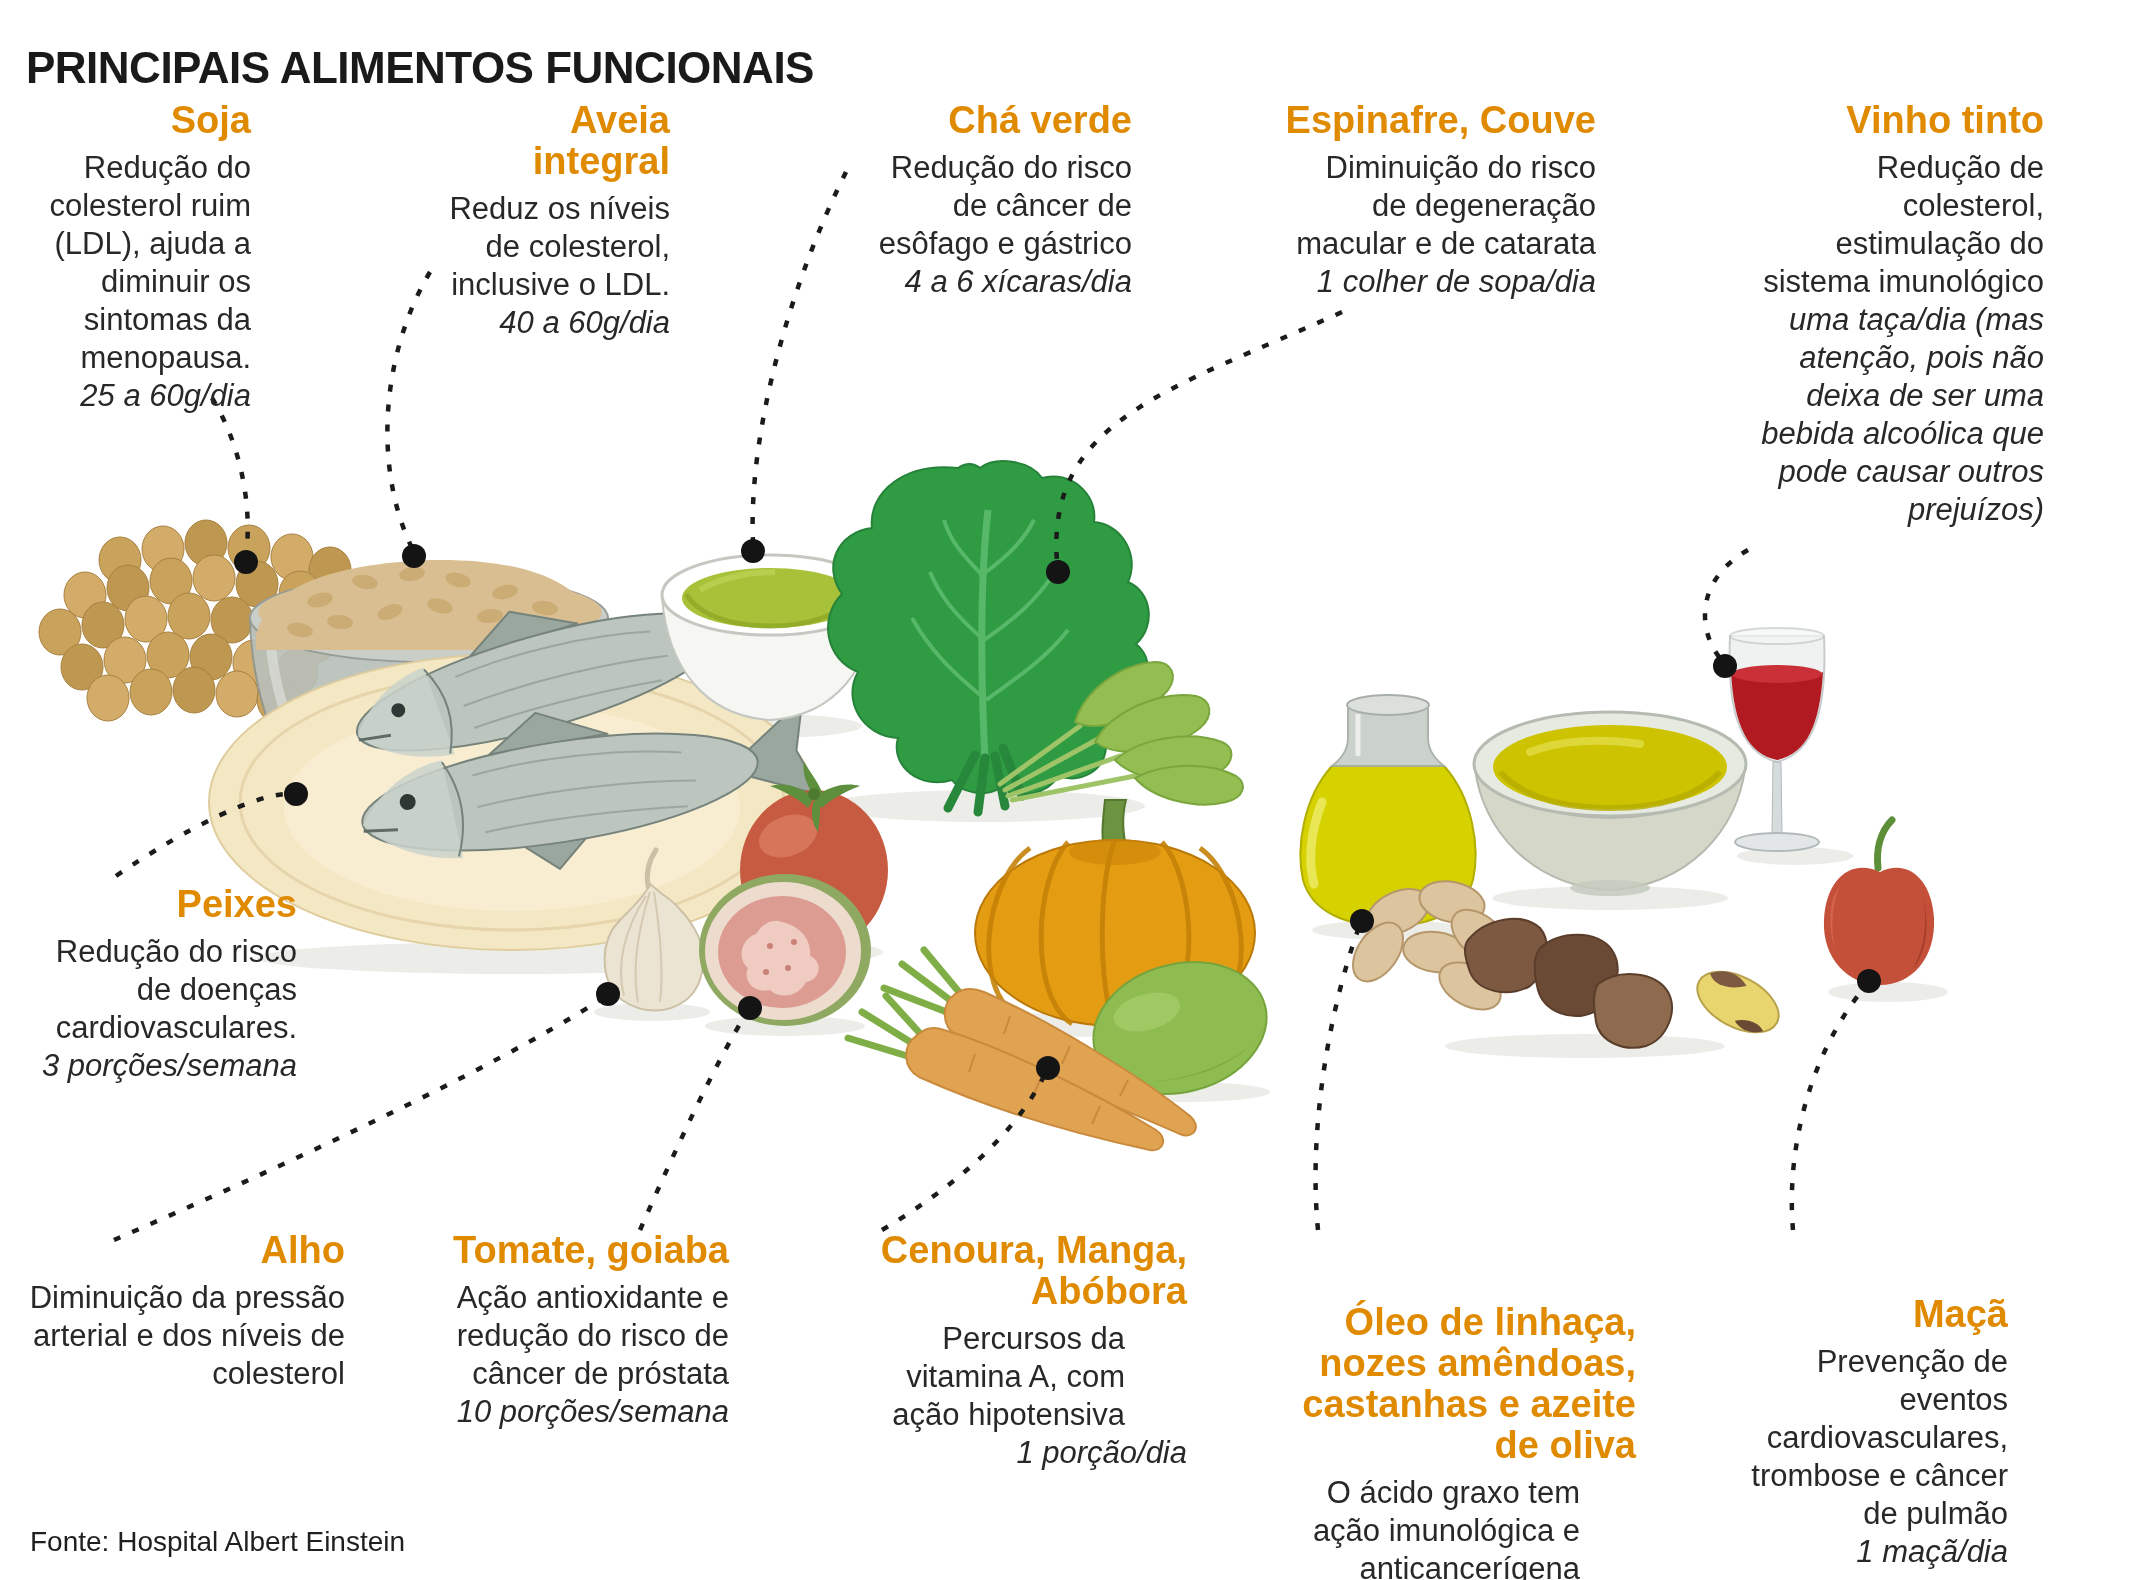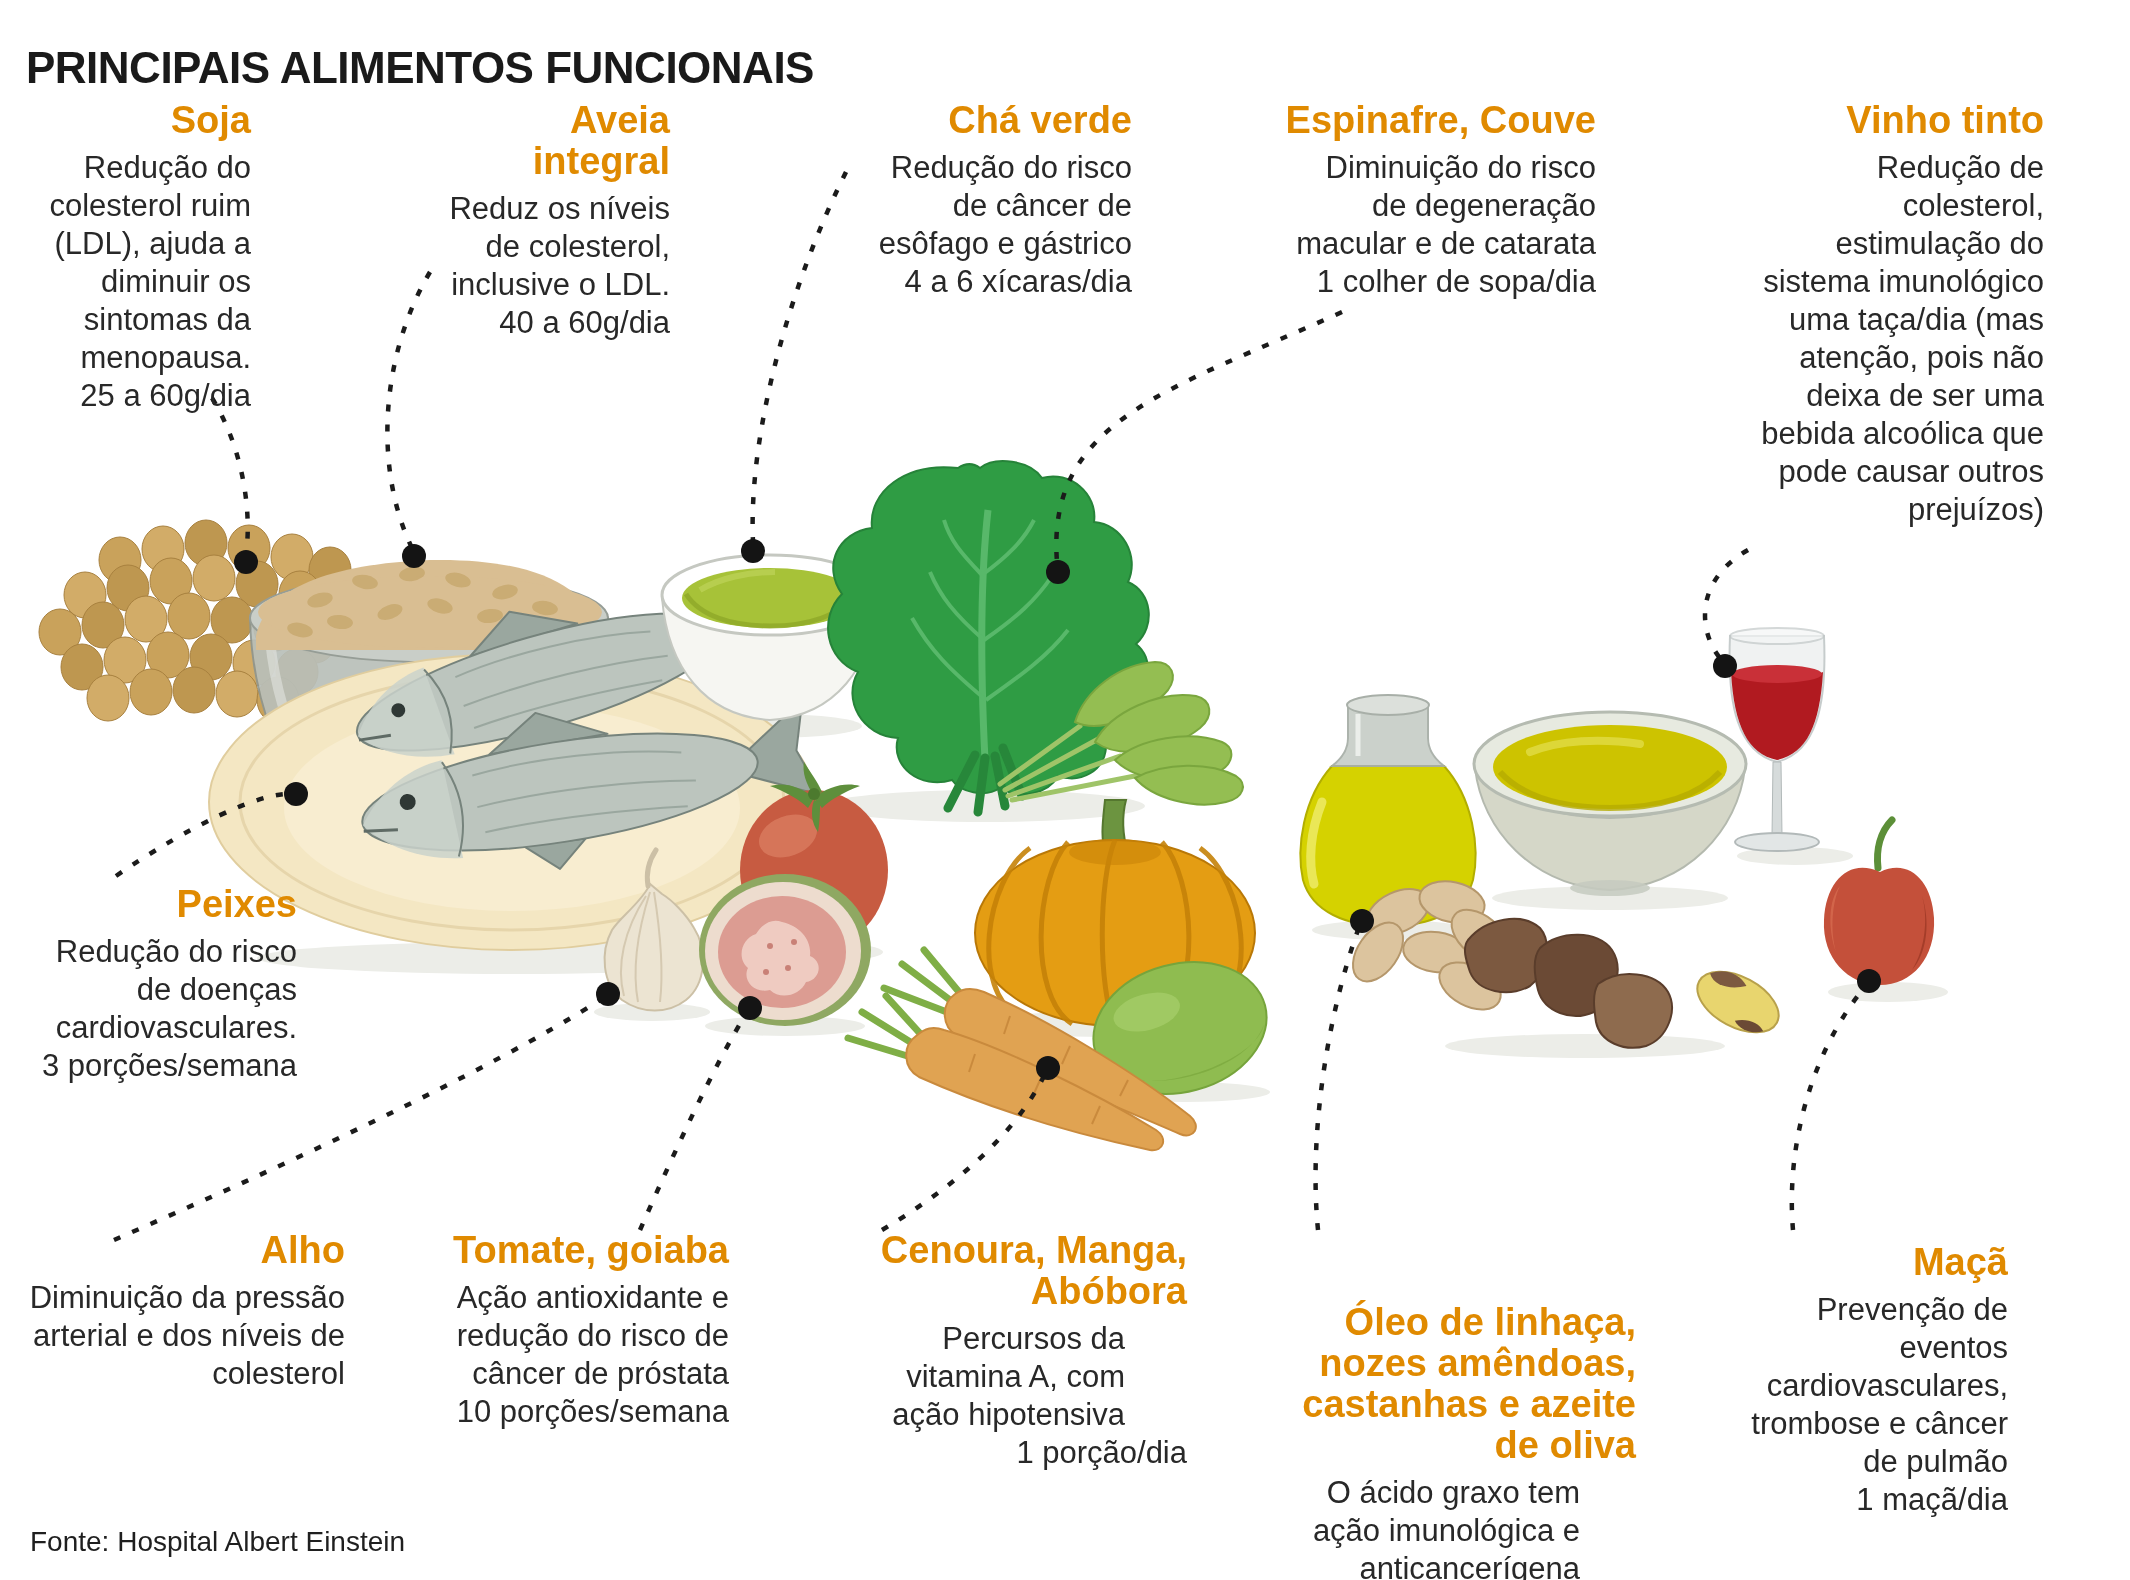--- a/index.html
+++ b/index.html
@@ -4,21 +4,21 @@
 <style>
   html,body{margin:0;padding:0;background:#fff;}
   .canvas{position:relative;width:2130px;height:1580px;background:#ffffff;
           font-family:"Liberation Sans","DejaVu Sans",sans-serif;overflow:hidden;padding-left:43px;}
   .art{position:absolute;left:0;top:0;}
   .page-title{position:absolute;left:26px;top:14px;font-size:44px;font-weight:bold;
               letter-spacing:-0.5px;color:#1a1a1a;white-space:nowrap;}
   .food{position:absolute;text-align:right;}
   .food h2{margin:0 0 8px 0;font-size:38px;line-height:41px;font-weight:bold;color:#E08A00;}
   .food p{margin:0;font-size:31px;line-height:38px;color:#282828;}
-  .food p.dose{}
+  .food p.dose{font-style:italic;}
   .food.oleo p{max-width:296px;}
   .source{position:absolute;left:30px;top:1526px;font-size:28px;color:#1f1f1f;}
 </style>
 </head>
 <body>
 
 <div class="canvas">
 
   <svg class="art" width="2130" height="1580" viewBox="0 0 2130 1580">
 
@@ -389,20 +389,20 @@
     <p style="max-width:258px">Percursos da vitamina A, com ação hipotensiva</p>
     <p class="dose">1 porção/dia</p>
   </section>
 
   <section class="food oleo" style="left:1284px;top:1302px;width:352px">
     <h2>Óleo de linhaça, nozes amêndoas, castanhas e azeite de oliva</h2>
     <p>O ácido graxo tem ação imunológica e anticancerígena</p>
     <p class="dose">1 colher de sopa/dia</p>
   </section>
 
-  <section class="food" style="left:1742px;top:1242px;width:266px">
+  <section class="food" style="left:1742px;top:1294px;width:266px">
     <h2>Maçã</h2>
     <p>Prevenção de eventos cardiovasculares, trombose e câncer de pulmão</p>
     <p class="dose">1 maçã/dia</p>
   </section>
 
   <div class="source">Fonte: Hospital Albert Einstein</div>
 </div>
 
 </body></html>

